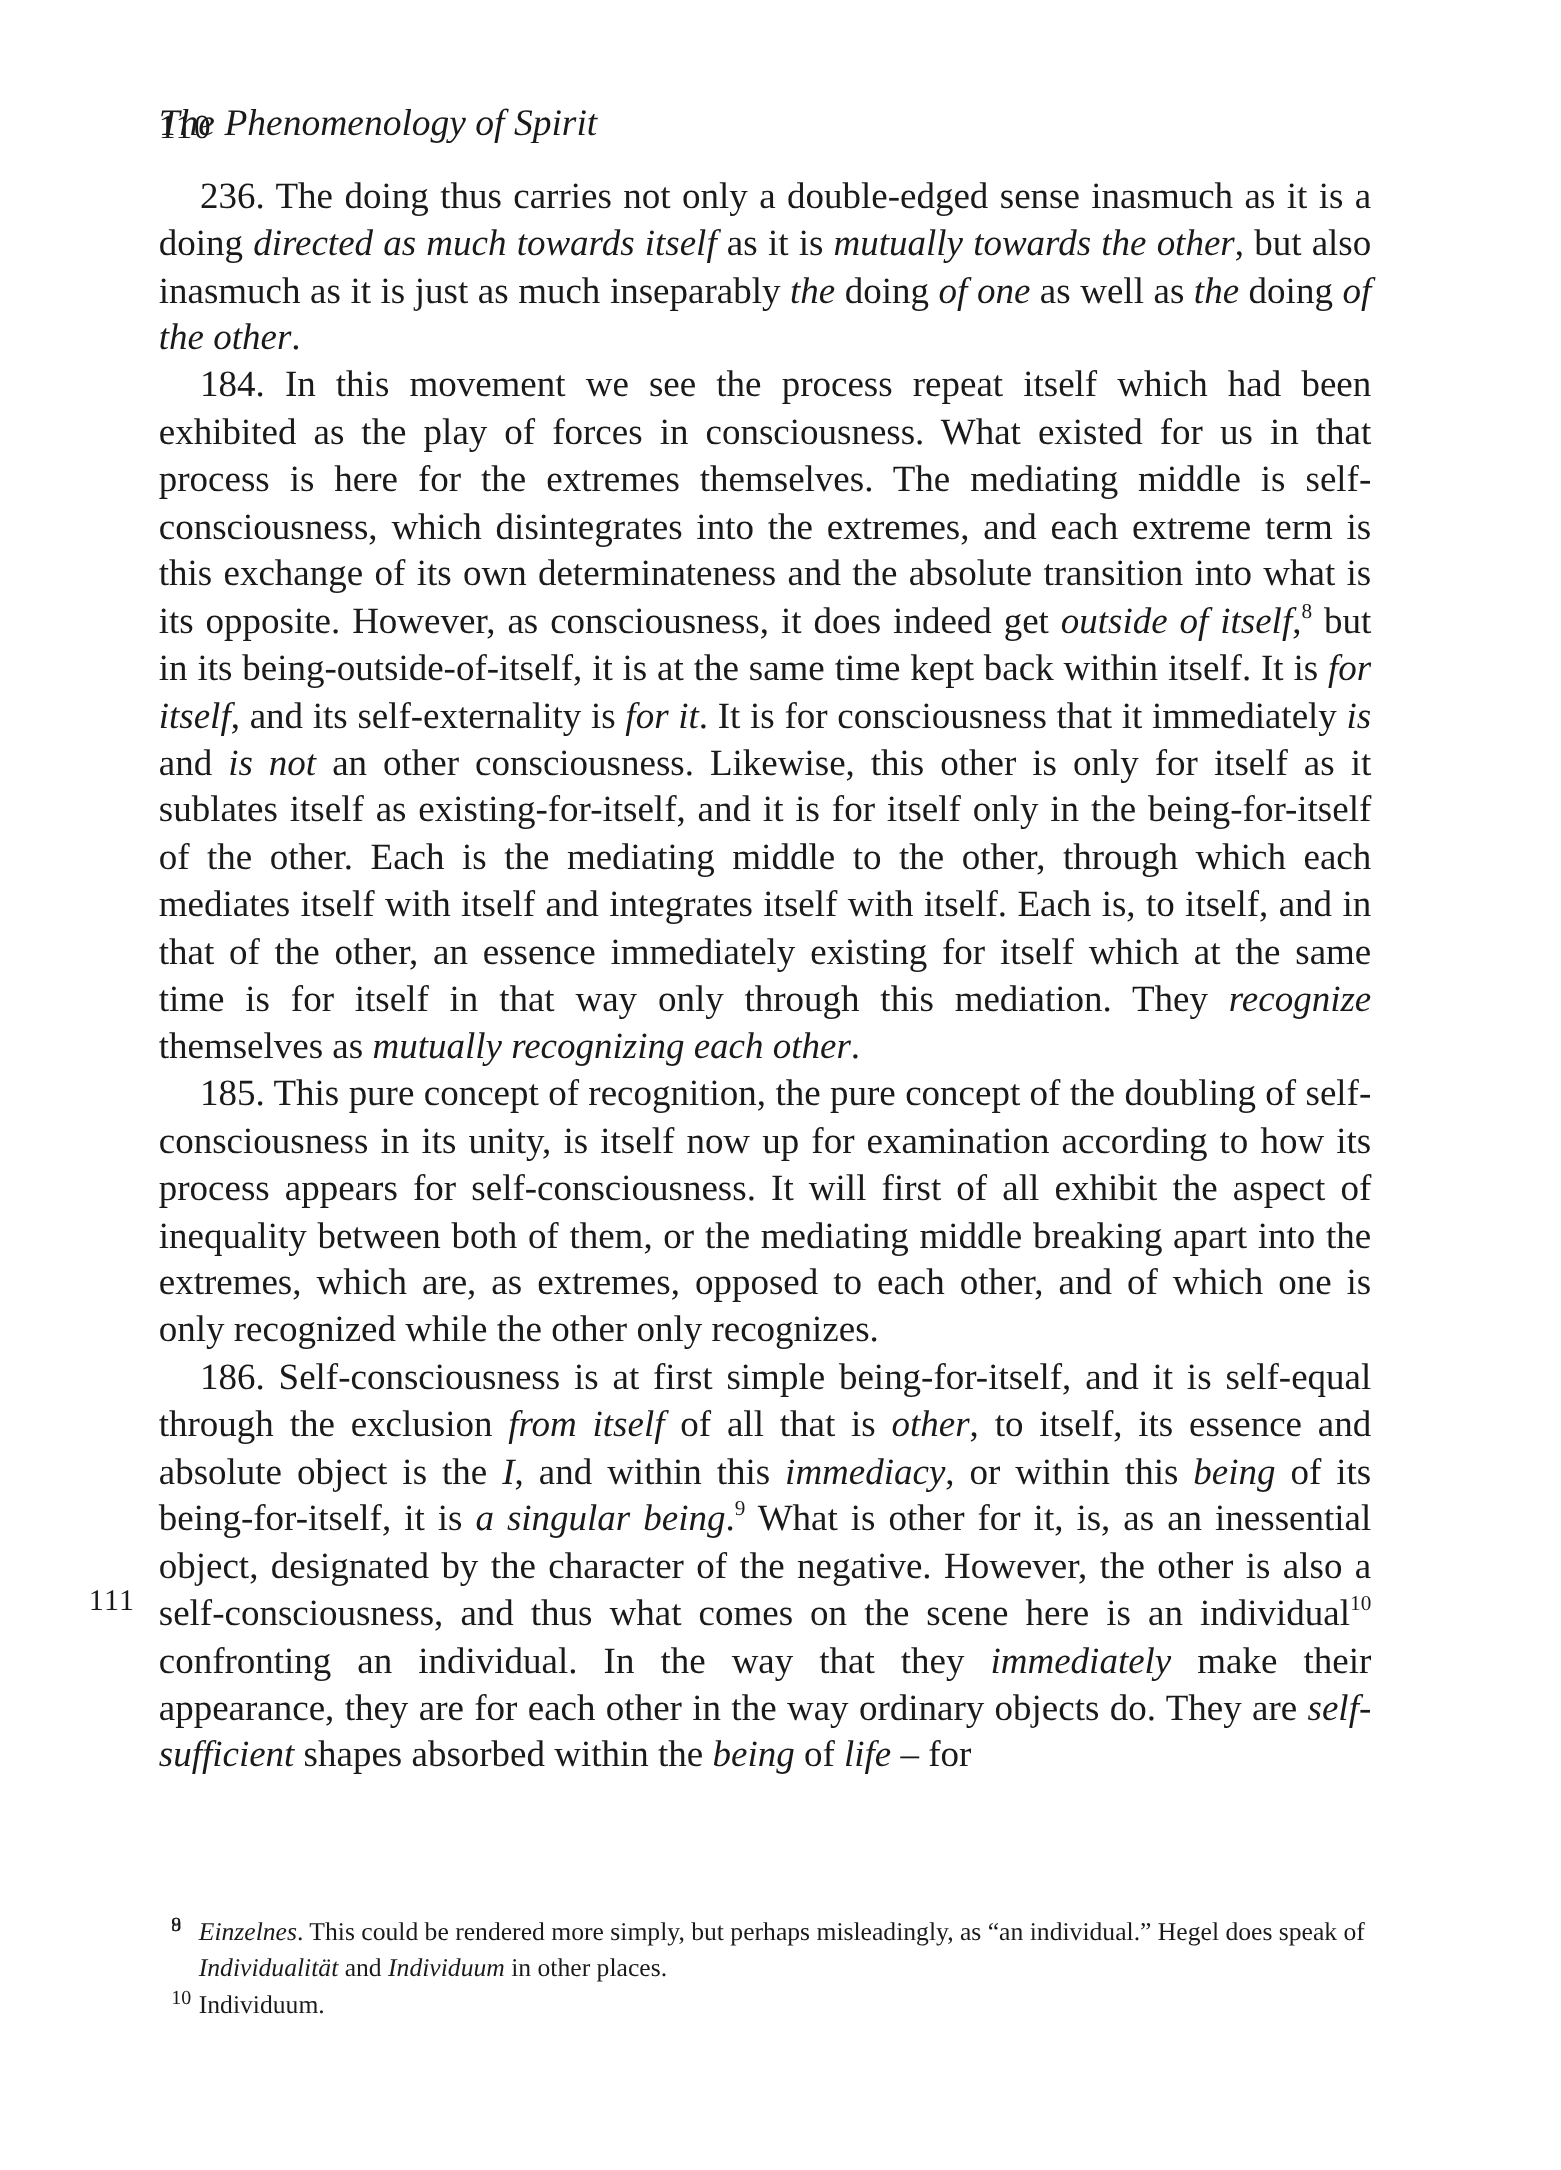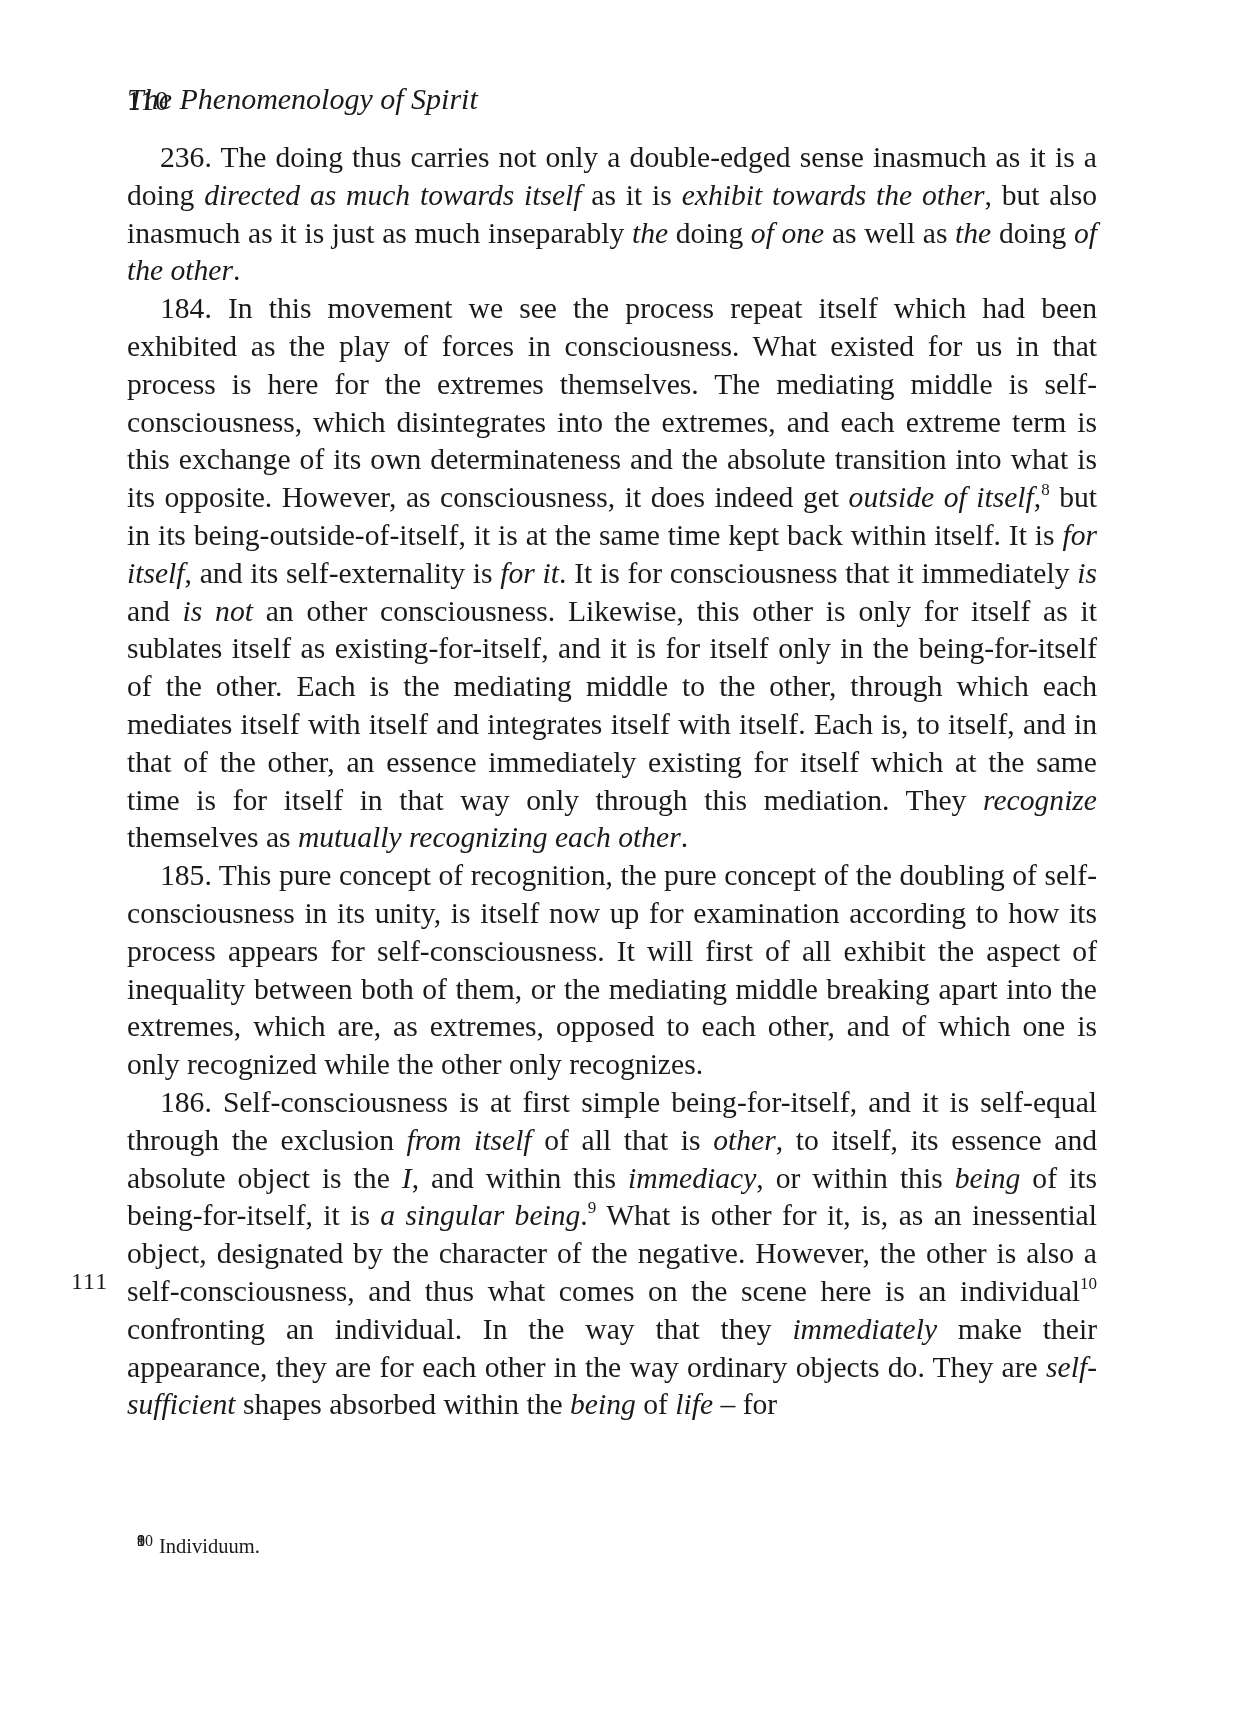--- a/index.html
+++ b/index.html
@@ -46,36 +46,36 @@
 
 <div class="page-header">
   <span class="page-number">110</span>
   <span class="running-title">The Phenomenology of Spirit</span>
 </div>
 
 <div class="margin-ref">111</div>
 
 <div class="body-text">
   <p class="para">
-    <span class="num">236.</span><span class="runs"> The doing thus carries not only a double-edged sense inasmuch as it is a doing <i>directed as much towards itself</i> as it is <i>exhibit towards the other</i>, but also inasmuch as it is just as much inseparably <i>the</i> doing <i>of one</i> as well as <i>the</i> doing <i>of the other</i>.</span>
+    <span class="num">236.</span><span class="runs"> The doing thus carries not only a double-edged sense inasmuch as it is a doing <i>directed as much towards itself</i> as it is <i>mutually towards the other</i>, but also inasmuch as it is just as much inseparably <i>the</i> doing <i>of one</i> as well as <i>the</i> doing <i>of the other</i>.</span>
   </p>
   <p class="para">
     <span class="num">184.</span><span class="runs"> In this movement we see the process repeat itself which had been exhibited as the play of forces in consciousness. What existed for us in that process is here for the extremes themselves. The mediating middle is self-consciousness, which disintegrates into the extremes, and each extreme term is this exchange of its own determinateness and the absolute transi­tion into what is its opposite. However, as consciousness, it does indeed get <i>outside of itself</i>,<sup class="fn-ref">8</sup> but in its being-outside-of-itself, it is at the same time kept back within itself. It is <i>for itself</i>, and its self-externality is <i>for it</i>. It is for consciousness that it immediately <i>is</i> and <i>is not</i> an other consciousness. Likewise, this other is only for itself as it sublates itself as existing-for-itself, and it is for itself only in the being-for-itself of the other. Each is the medi­ating middle to the other, through which each mediates itself with itself and integrates itself with itself. Each is, to itself, and in that of the other, an essence immediately existing for itself which at the same time is for itself in that way only through this mediation. They <i>recognize</i> themselves as <i>mutually recognizing each other</i>.</span>
   </p>
   <p class="para">
     <span class="num">185.</span><span class="runs"> This pure concept of recognition, the pure concept of the doubling of self-consciousness in its unity, is itself now up for examination according to how its process appears for self-consciousness. It will first of all exhibit the aspect of inequality between both of them, or the mediating middle breaking apart into the extremes, which are, as extremes, opposed to each other, and of which one is only recognized while the other only recognizes.</span>
   </p>
   <p class="para">
     <span class="num">186.</span><span class="runs"> Self-consciousness is at first simple being-for-itself, and it is self-equal through the exclusion <i>from itself</i> of all that is <i>other</i>, to itself, its essence and absolute object is the <i>I</i>, and within this <i>immediacy</i>, or within this <i>being</i> of its being-for-itself, it is <i>a singular being</i>.<sup class="fn-ref">9</sup> What is other for it, is, as an inessential object, designated by the character of the negative. However, the other is also a self-consciousness, and thus what comes on the scene here is an individual<sup class="fn-ref">10</sup> confronting an individual. In the way that they <i>immediately</i> make their appearance, they are for each other in the way ordinary objects do. They are <i>self-sufficient</i> shapes absorbed within the <i>being</i> of <i>life</i> – for</span>
   </p>
 </div>
 
 <div class="footnotes">
   <p class="footnote">
     <span class="fn-num">8</span>
   </p>
   <p class="footnote">
-    <span class="fn-num">9</span>
+    <span class="fn-num">9</span><span><i>Einzelnes</i>. This could be rendered more simply, but perhaps misleadingly, as “an individual.” Hegel does speak of <i>Individualität</i> and <i>Individuum</i> in other places.</span>
   </p>
   <p class="footnote">
     <span class="fn-num">10</span><span>Individuum.</span>
   </p>
 </div>
 
 </body></html>

